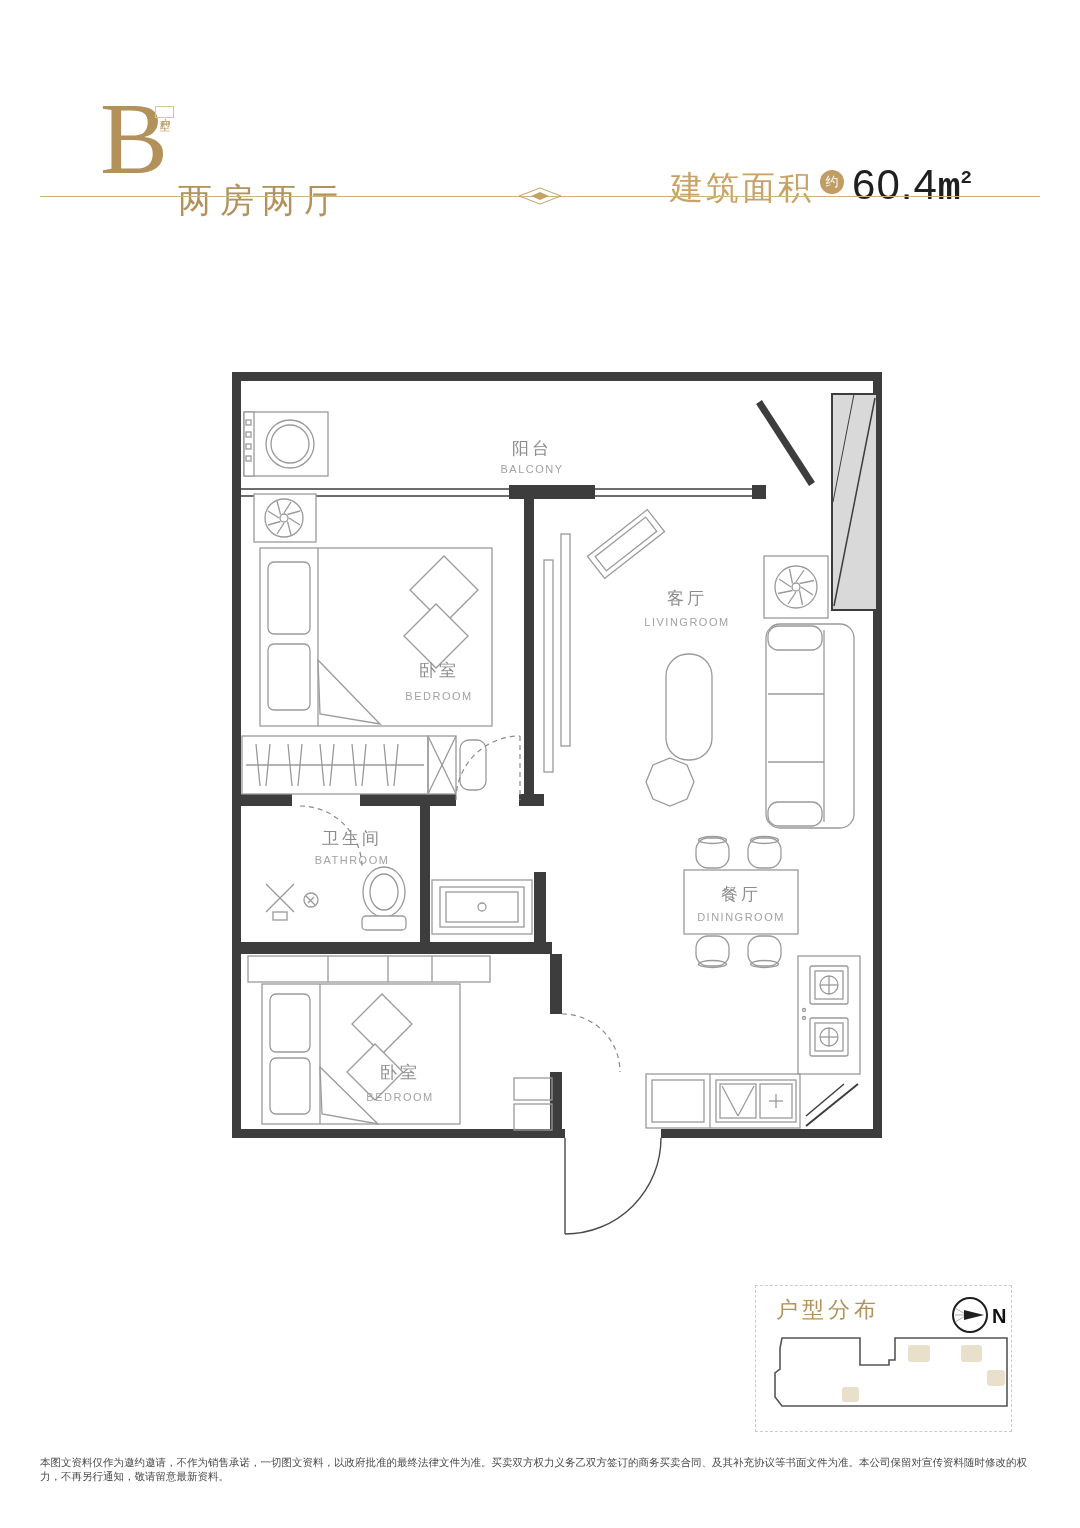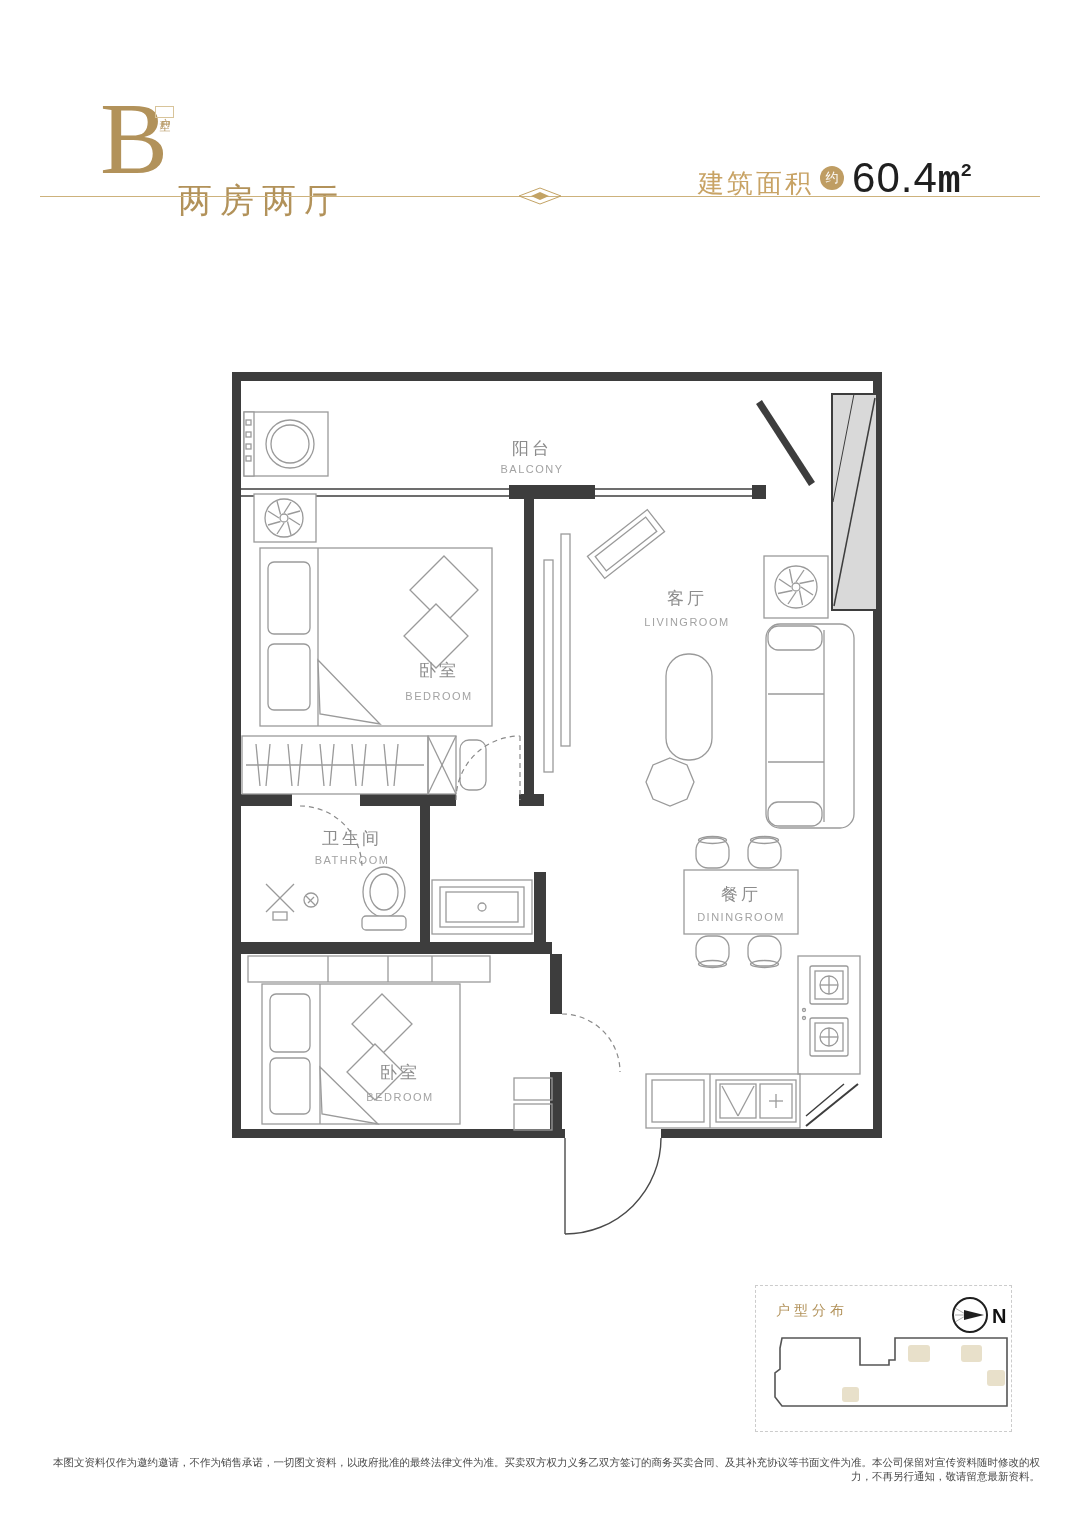--- a/index.html
+++ b/index.html
@@ -6,21 +6,21 @@
   .page{position:relative;width:1080px;height:1528px;background:#ffffff;overflow:hidden;
         font-family:"Liberation Sans","DejaVu Sans",sans-serif;}
 
   
   .big-b{position:absolute;left:100px;top:88px;font-family:"Liberation Serif","DejaVu Serif",serif;
          font-size:102px;line-height:1;color:#b2925a;}
   .type-tag{position:absolute;left:155px;top:106px;writing-mode:vertical-rl;
             font-size:11px;letter-spacing:3px;color:#b2925a;border:1px solid #d8c49a;padding:2px 1px;}
   .layout-name{position:absolute;left:178px;top:142px;font-size:34px;letter-spacing:8px;color:#b2925a;margin-top:36px;}
   .area-block{position:absolute;right:108px;top:146px;display:flex;align-items:baseline;}
-  .area-label{font-size:26px;letter-spacing:3px;color:#c8a365;margin-top:20px;}
+  .area-label{font-size:33px;letter-spacing:3px;color:#c8a365;margin-top:20px;}
   .approx-badge{width:24px;height:24px;border-radius:50%;background:#bf9d63;color:#ffffff;
                 font-size:13px;line-height:24px;text-align:center;margin:0 8px 0 6px;
                 align-self:center;position:relative;top:3px;}
   .area-value{font-size:42px;font-weight:normal;color:#1f1f1f;letter-spacing:1px;}
   .area-unit{font-size:38px;font-weight:bold;color:#1f1f1f;font-family:Liberation Mono, monospace;}
   .area-unit sup{font-size:19px;font-weight:bold;position:relative;top:-2px;}
 
   .divider{position:absolute;left:40px;right:40px;top:196px;height:1px;background:#cdb27c;}
   .ornament{position:absolute;left:50%;top:186px;transform:translateX(-50%);}
 
@@ -32,26 +32,26 @@
   .wall{fill:#3d3d3d;}
   .furn{stroke:#9a9a9a;stroke-width:1.3;fill:#ffffff;}
   .furnl{stroke:#9a9a9a;stroke-width:1.3;fill:none;}
   .thin{stroke:#3d3d3d;stroke-width:1.6;fill:none;}
   .doordash{stroke:#8a8a8a;stroke-width:1.2;fill:none;stroke-dasharray:5 4;}
   .doorsolid{stroke:#4a4a4a;stroke-width:1.4;fill:none;}
 
   
   .dist-panel{position:absolute;left:755px;top:1285px;width:257px;height:147px;
               border:1px dashed #cccccc;box-sizing:border-box;}
-  .dist-title{position:absolute;left:20px;top:16px;font-size:14px;letter-spacing:4px;color:#b2925a;}
+  .dist-title{position:absolute;left:20px;top:9px;font-size:22px;letter-spacing:4px;color:#b2925a;}
   .dist-svg{position:absolute;left:0;top:0;}
 
   
   .footer{position:absolute;left:40px;right:40px;top:1456px;font-size:10.5px;color:#4a4a4a;
-          text-align:right;letter-spacing:0px;}
+          text-align:left;letter-spacing:0px;}
 </style>
 </head>
 <body>
 
 <div class="page">
 
   <div class="big-b">B</div>
   <div class="type-tag">户型</div>
   <div class="layout-name">两房两厅</div>
 

